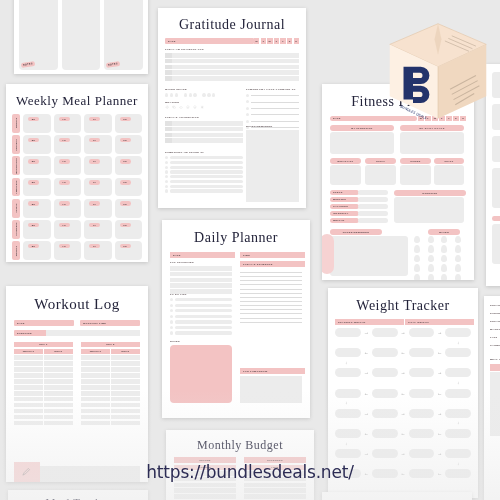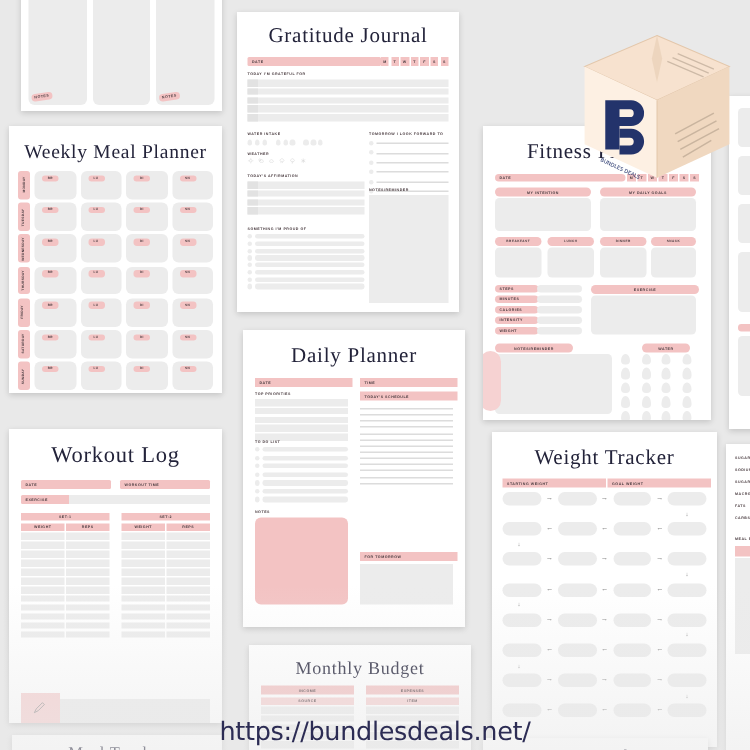--- a/index.html
+++ b/index.html
@@ -131,21 +131,21 @@
   #sheet-bot-a{left:8px;top:490px;width:140px;height:60px;}
   #sheet-bot-b{left:322px;top:492px;width:150px;height:60px;}
 
   
   #promo-box{position:absolute;left:386px;top:22px;width:104px;height:100px;}
 
   
   #watermark{
     position:absolute;left:0;right:0;top:462px;text-align:center;
     font-family:"DejaVu Sans", sans-serif;
-    font-size:17px;font-weight:400;color:#2c2c54;letter-spacing:-.2px;margin-top:16px;
+    font-size:17px;font-weight:400;color:#2c2c54;letter-spacing:-.2px;
   }
   .vig{position:absolute;inset:0;pointer-events:none;
     background:linear-gradient(to bottom,rgba(255,255,255,0) 78%,rgba(233,233,233,.55) 100%);}
 </style>
 </head>
 <body>
 
 <div class="stage">
 
   <div class="sheet" id="sheet-measure">

